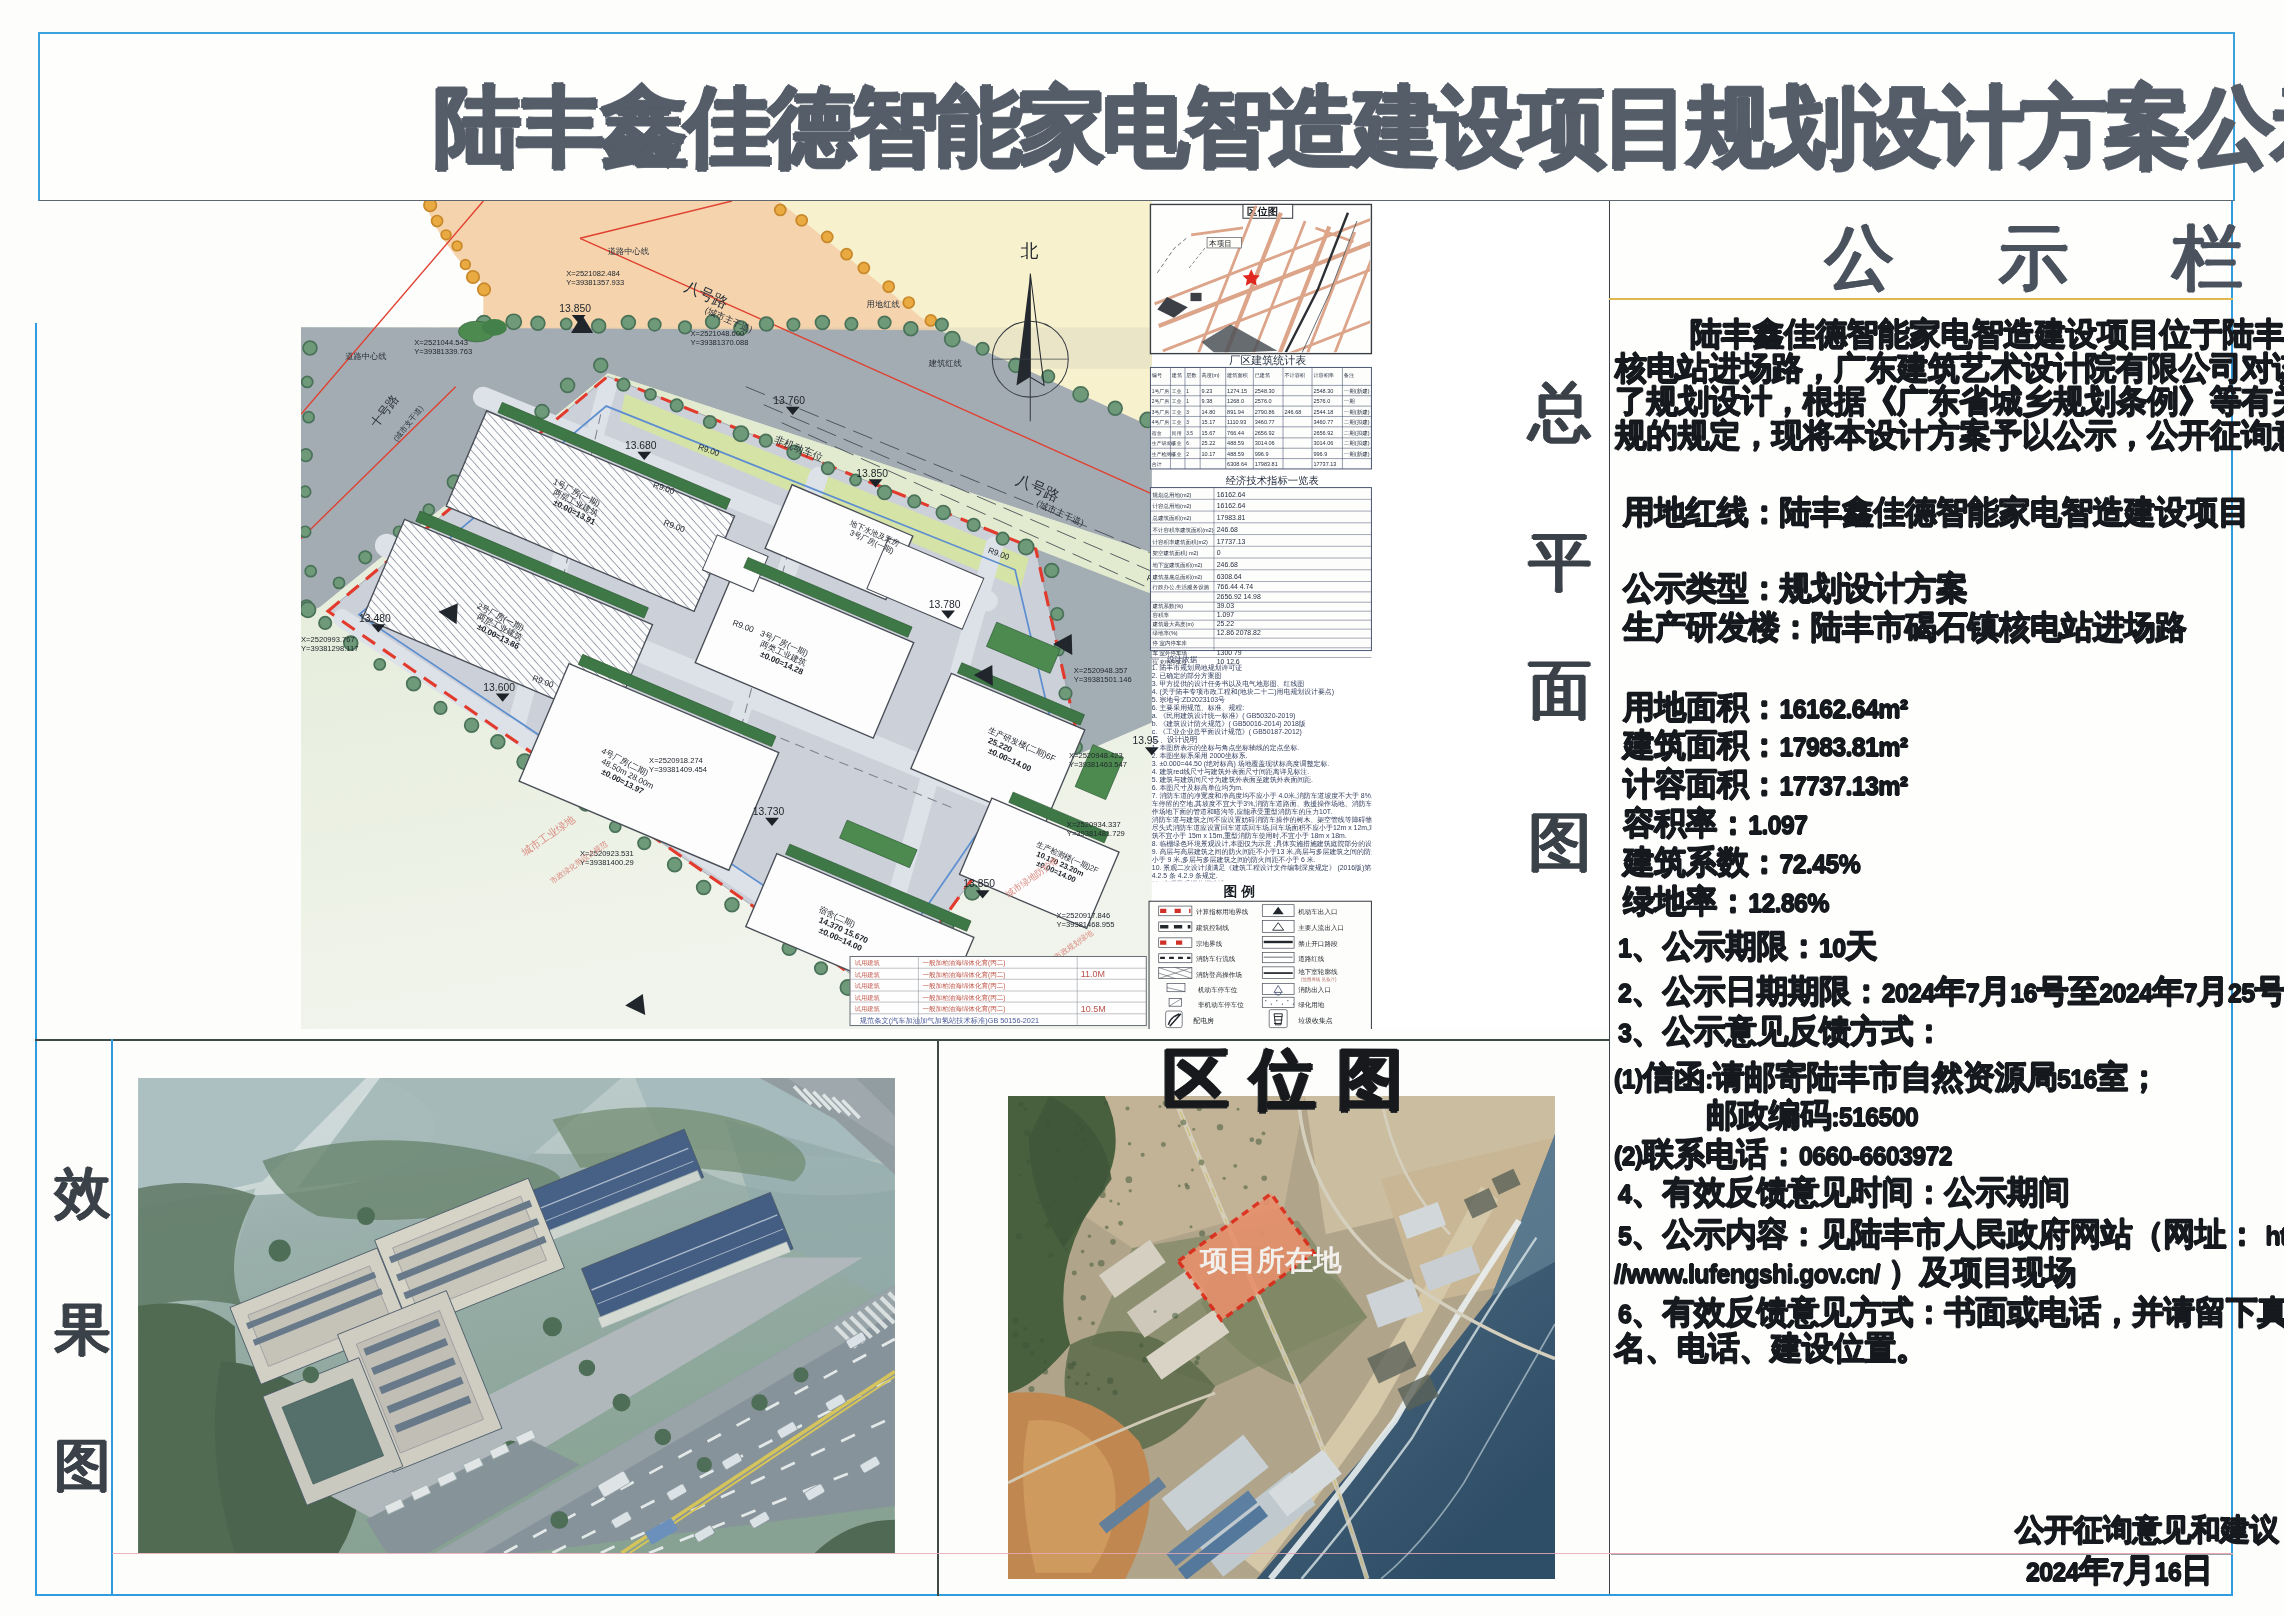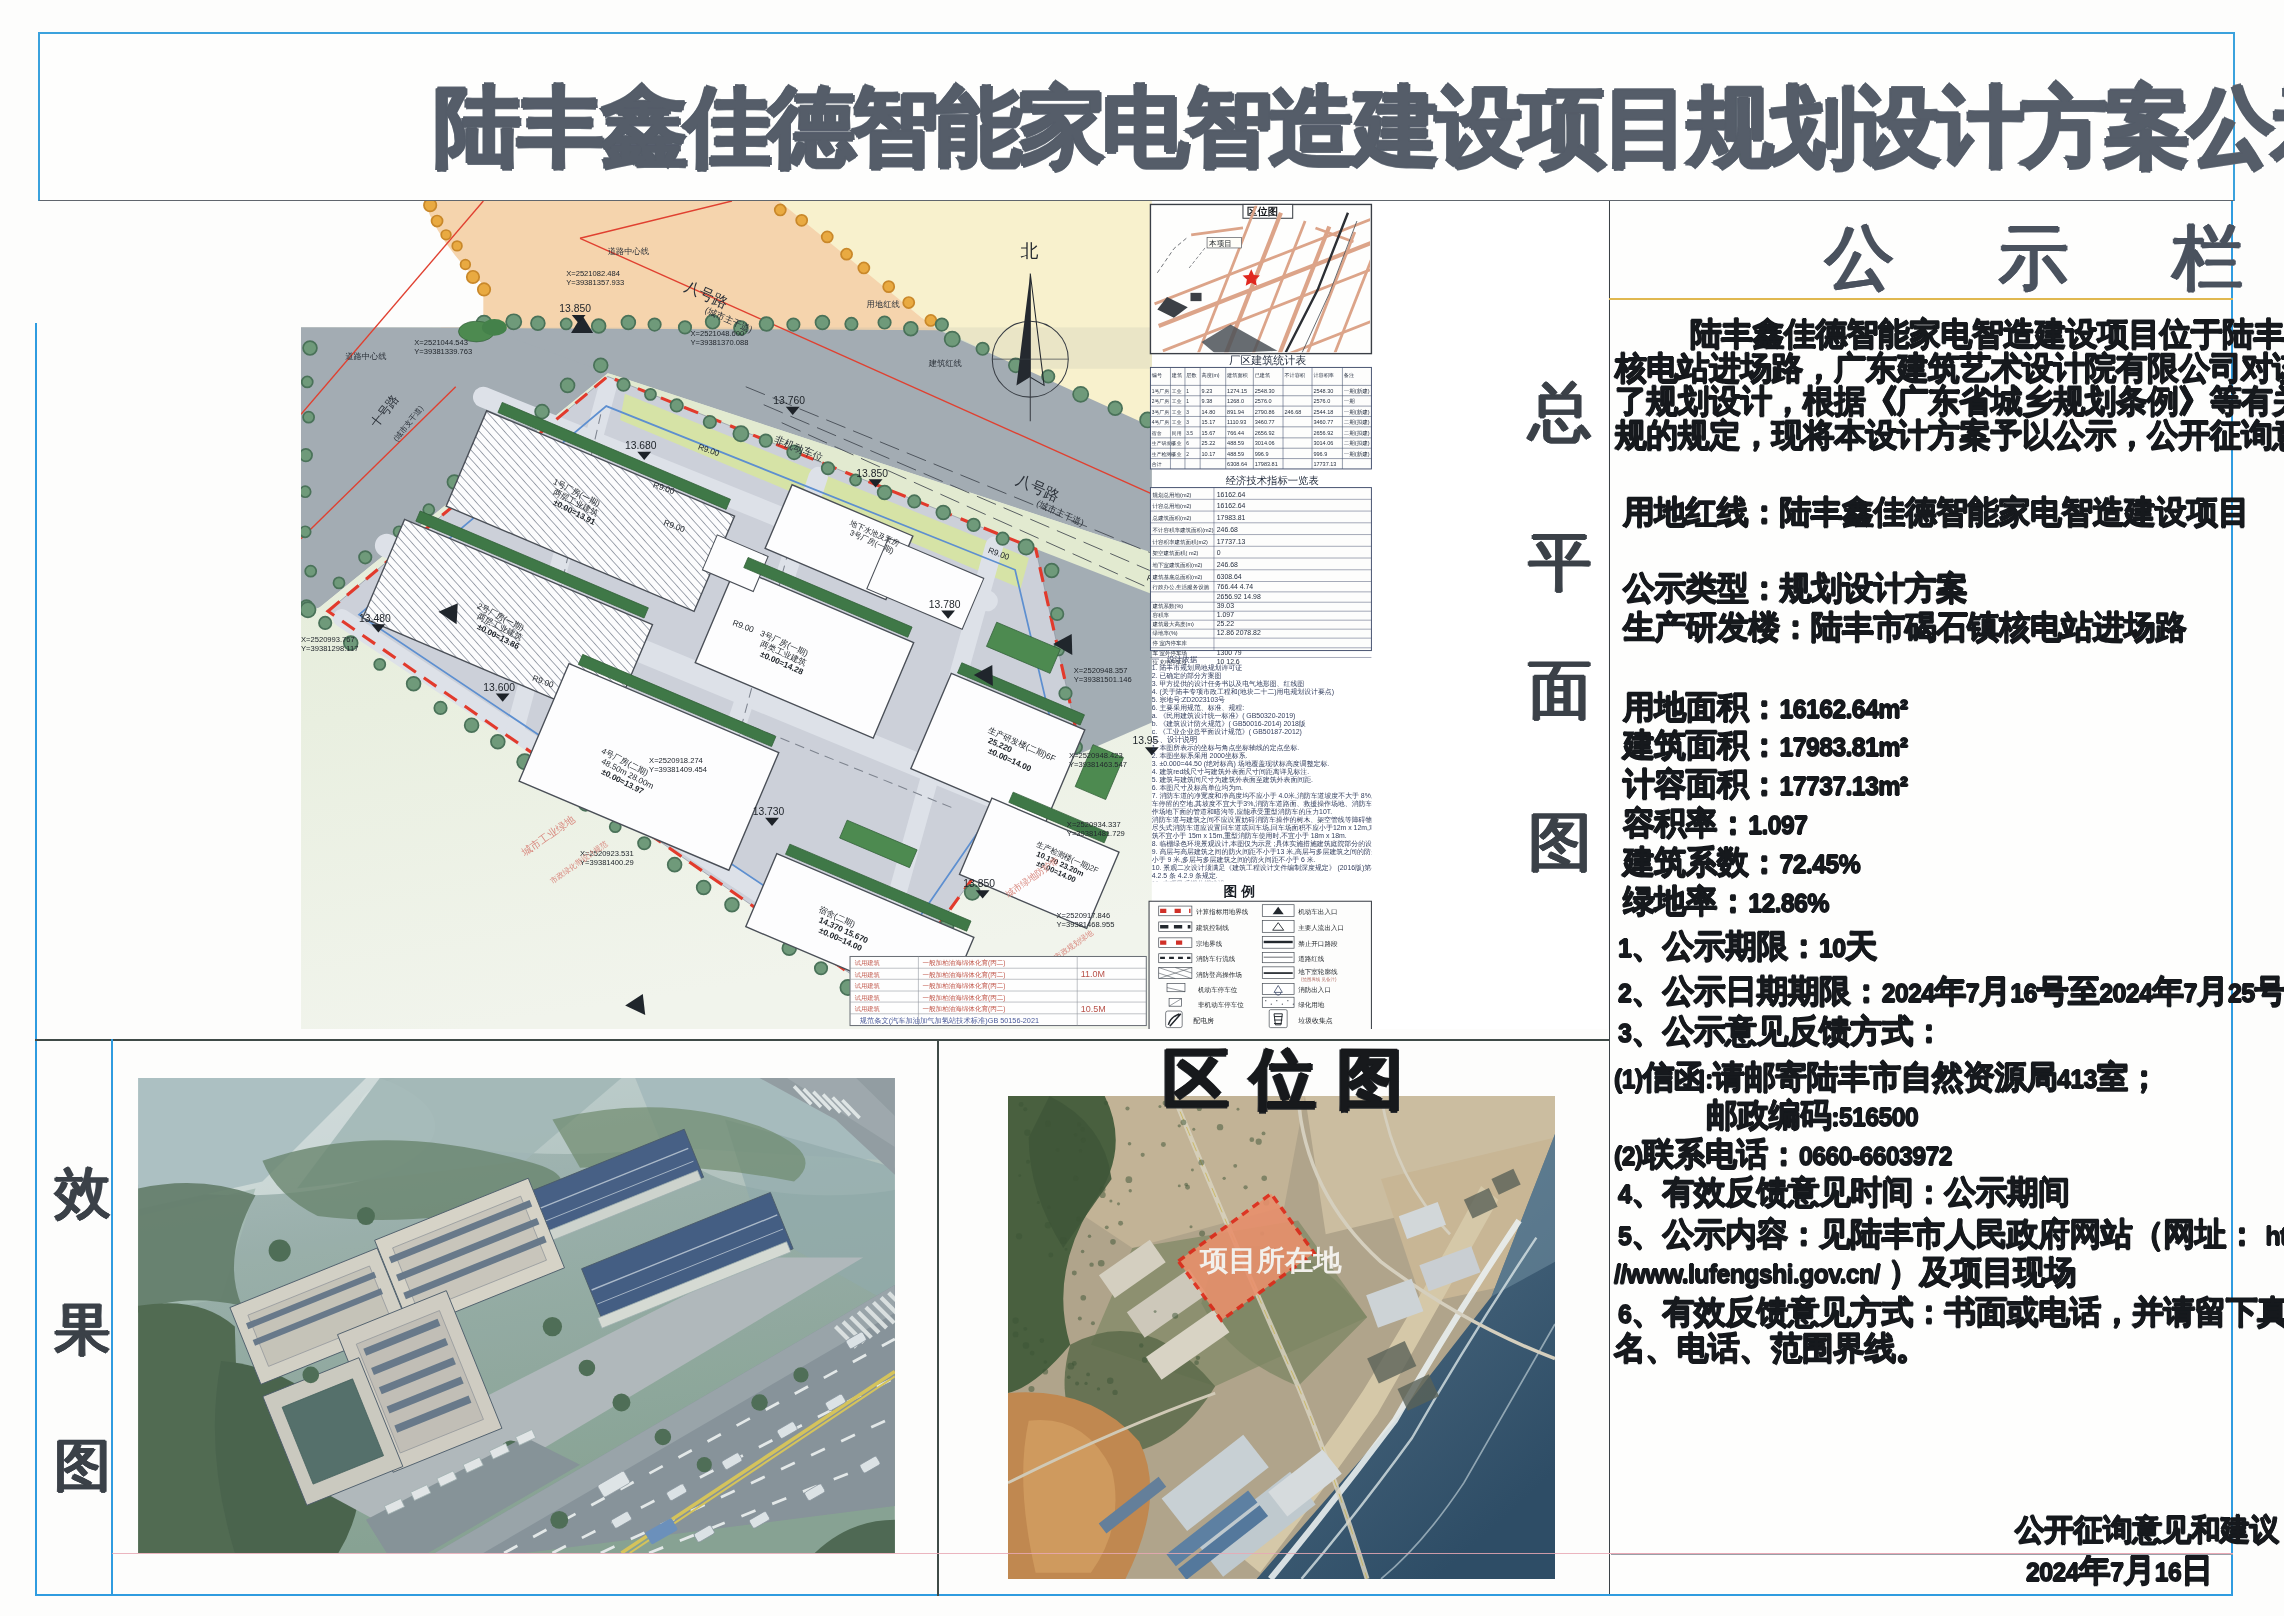--- a/index.html
+++ b/index.html
@@ -637,28 +637,28 @@
 <div class="ln" style="left:1623px;top:611px">生产研发楼：陆丰市碣石镇核电站进场路</div>
 <div class="ln" style="left:1623px;top:691px">用地面积：<span class="L">16162.64m²</span></div>
 <div class="ln" style="left:1623px;top:729px">建筑面积：<span class="L">17983.81m²</span></div>
 <div class="ln" style="left:1623px;top:768px">计容面积：<span class="L">17737.13m²</span></div>
 <div class="ln" style="left:1623px;top:807px">容积率：<span class="L">1.097</span></div>
 <div class="ln" style="left:1623px;top:846px">建筑系数：<span class="L">72.45%</span></div>
 <div class="ln" style="left:1623px;top:885px">绿地率：<span class="L">12.86%</span></div>
 <div class="ln" style="left:1618px;top:930px"><span class="L">1</span>、公示期限：<span class="L">10</span>天</div>
 <div class="ln" style="left:1618px;top:975px"><span class="L">2</span>、公示日期期限：<span class="L">2024</span>年<span class="L">7</span>月<span class="L">16</span>号至<span class="L">2024</span>年<span class="L">7</span>月<span class="L">25</span>号</div>
 <div class="ln" style="left:1618px;top:1015px"><span class="L">3</span>、公示意见反馈方式：</div>
-<div class="ln" style="left:1614px;top:1061px"><span class="L">(1)</span>信函<span class="L">:</span>请邮寄陆丰市自然资源局<span class="L">413</span>室；</div>
+<div class="ln" style="left:1614px;top:1061px"><span class="L">(1)</span>信函<span class="L">:</span>请邮寄陆丰市自然资源局<span class="L">516</span>室；</div>
 <div class="ln" style="left:1706px;top:1099px">邮政编码<span class="L">:516500</span></div>
 <div class="ln" style="left:1614px;top:1138px"><span class="L">(2)</span>联系电话：<span class="L">0660-6603972</span></div>
 <div class="ln" style="left:1618px;top:1176px"><span class="L">4</span>、有效反馈意见时间：公示期间</div>
 <div class="ln" style="left:1618px;top:1218px"><span class="L">5</span>、公示内容：见陆丰市人民政府网站（网址： <span class="L">http:</span></div>
 <div class="ln" style="left:1614px;top:1256px"><span class="L">//www.lufengshi.gov.cn/</span> ）及项目现场</div>
 <div class="ln" style="left:1618px;top:1296px"><span class="L">6</span>、有效反馈意见方式：书面或电话，并请留下真实姓</div>
-<div class="ln" style="left:1614px;top:1332px">名、电话、范围界线。</div>
+<div class="ln" style="left:1614px;top:1332px">名、电话、建设位置。</div>
 <div class="ln" style="left:2015px;top:1513px"><span style="font-size:30px">公开征询意见和建议</span></div>
 <div class="ln" style="left:2026px;top:1554px"><span class="L">2024</span>年<span class="L">7</span>月<span class="L">16</span>日</div>
 <div style="position:absolute;left:1609px;top:1553px;width:624px;height:1px;background:#e8a8b4"></div>
 <div style="position:absolute;left:1611px;top:1554px;width:622px;height:0.7px;background:#9aa0a8"></div>
 <div style="position:absolute;left:35px;top:323px;width:2.1px;height:1273px;background:#2f9ce0"></div>
 <div style="position:absolute;left:35px;top:1594px;width:2198px;height:2.1px;background:#2f9ce0"></div>
 <div style="position:absolute;left:35px;top:1039px;width:1574px;height:1.7px;background:#3f4a47"></div>
 <div style="position:absolute;left:111px;top:1039px;width:1.7px;height:557px;background:#2f9ce0"></div>
 <div style="position:absolute;left:937px;top:1039px;width:1.7px;height:557px;background:#3f4a47"></div>
 <div style="position:absolute;left:54px;top:1164px;width:50px;font-size:57px;color:#3b4148;line-height:1;text-shadow:0.7px 0 #3b4148,-0.7px 0 #3b4148,0 0.7px #3b4148,0 -0.7px #3b4148,1.4px 0 #4b5158,-1.4px 0 #4b5158,0 1.4px #4b5158">效</div>

